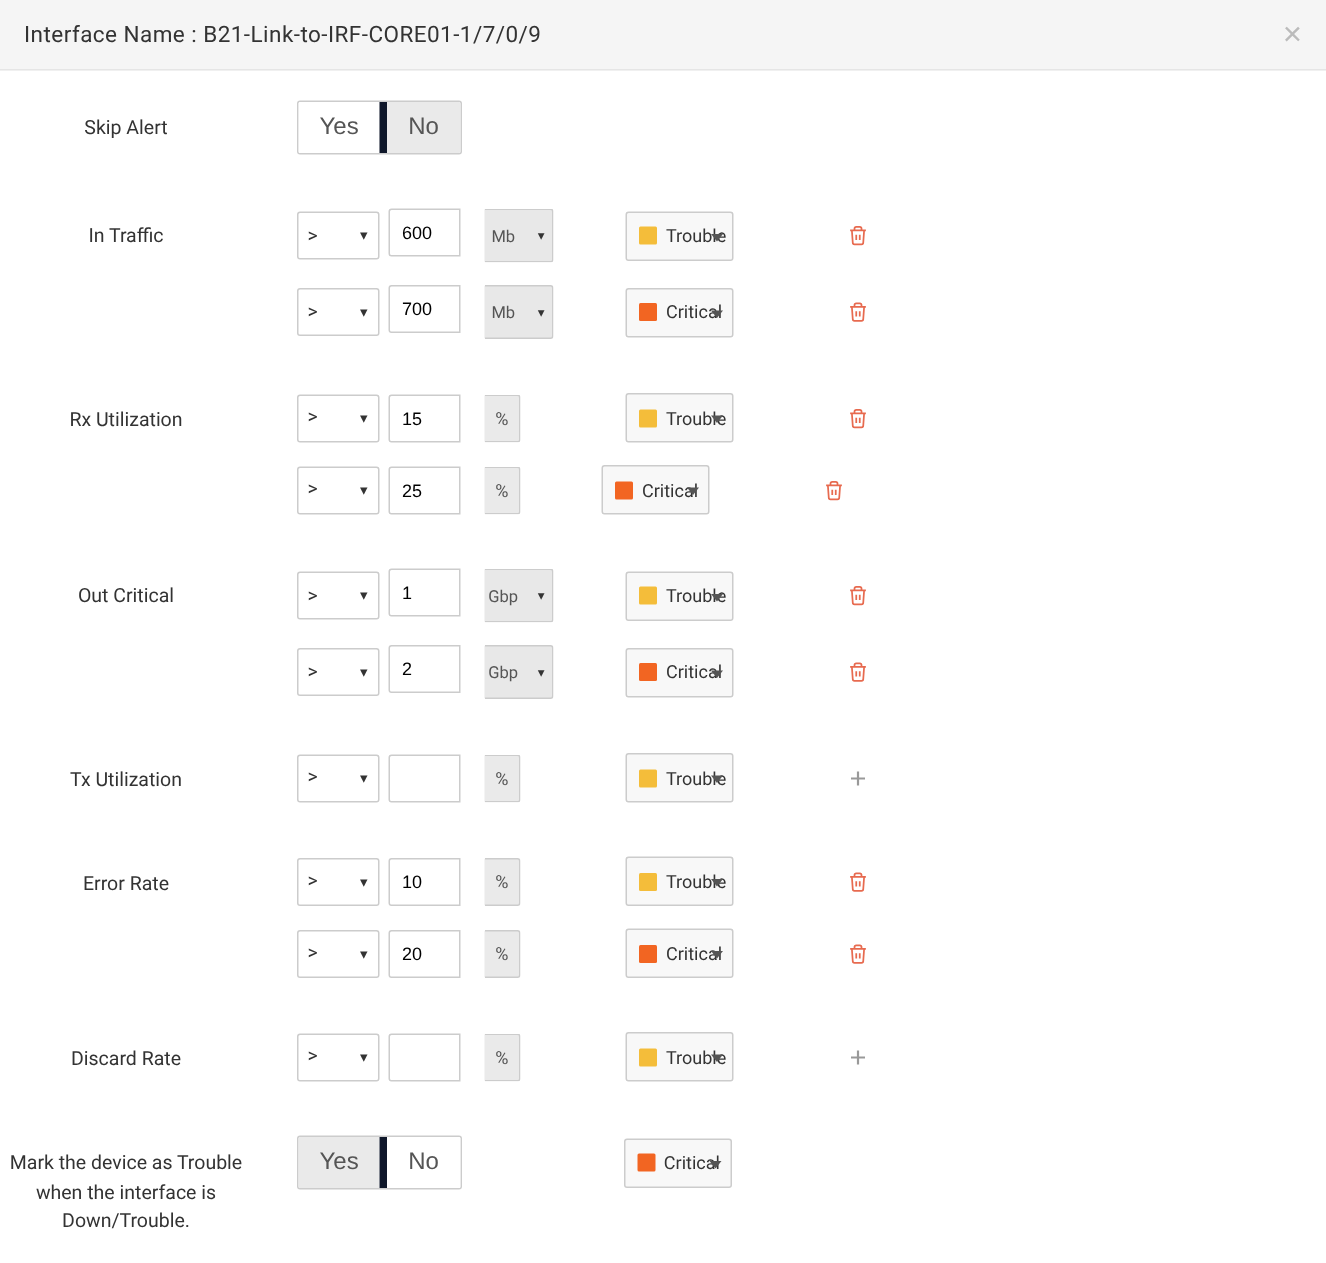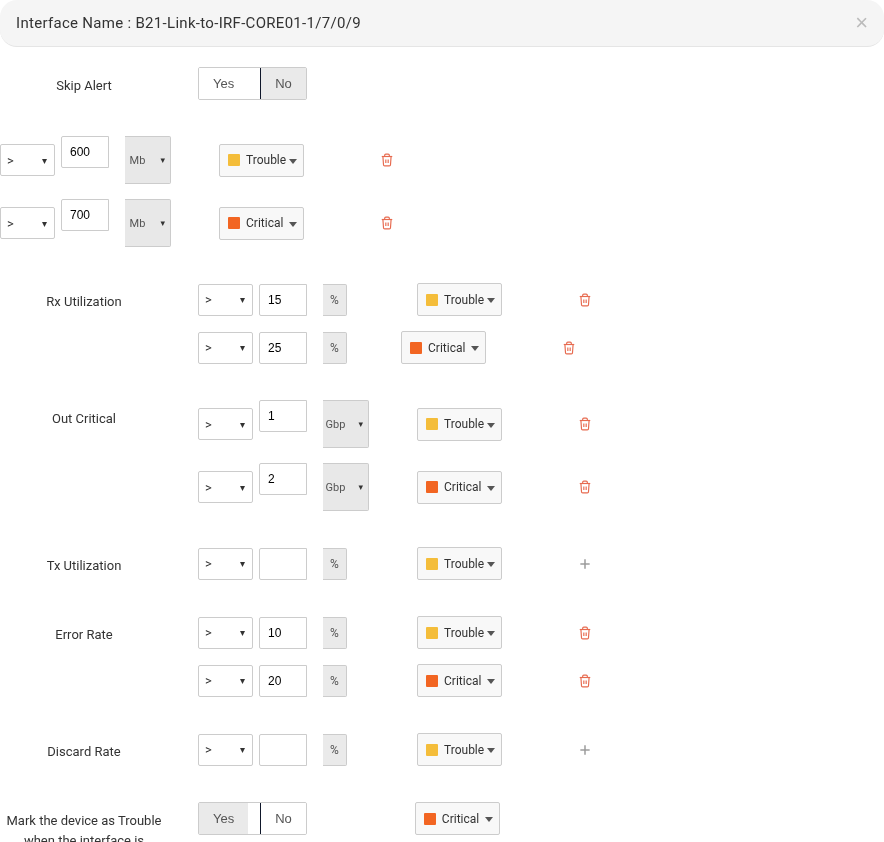--- a/index.html
+++ b/index.html
@@ -10,21 +10,20 @@
       background: #fff;
       width: 884px;
     }
     .header {
       background: #f5f5f5;
       padding: 12px 16px;
       border-bottom: 1px solid #e5e5e5;
       display: flex;
       justify-content: space-between;
       align-items: center;
-      border-radius: 17px;
     }
     .header-title {
       font-size: 15px;
       font-weight: 400;
       color: #333;
       letter-spacing: 0.3px;
     }
     .close-btn {
       font-size: 22px;
       color: #bbb;
@@ -62,30 +61,30 @@
     }
     .row:last-child { margin-bottom: 0; }
     .toggle-group {
       display: inline-flex;
       border: 1px solid #ccc;
       border-radius: 2px;
       overflow: hidden;
     }
     .toggle-btn {
       padding: 8px 14px;
-      font-size: 13px;
+      font-size: 16px;
       background: #fff;
       border: none;
       cursor: pointer;
       color: #555;
     }
     .toggle-btn.active {
       background: #eaeaea;
     }
-    .toggle-btn + .toggle-btn { border-left: 1px solid #0f172a; margin-left: 12px; }
+    .toggle-btn + .toggle-btn { border-left: 5px solid #0f172a; }
     .op-select {
       width: 55px;
       height: 32px;
       border: 1px solid #ccc;
       border-radius: 2px;
       background: #fff;
       padding: 0 6px;
       font-size: 13px;
       margin-right: 6px;
       text-align: left;
@@ -110,21 +109,21 @@
       width: 48px;
       height: 32px;
       border: 1px solid #ccc;
       border-radius: 2px 0 0 2px;
       padding: 0 8px;
       font-size: 12px;
       background: #fff;
     }
     .unit-select {
       width: 46px;
-      height: 48px;
+      height: 36px;
       border: 1px solid #ccc;
       border-left: none;
       border-radius: 0 2px 2px 0;
       background: #e8e8e8;
       font-size: 11px;
       display: inline-flex;
       justify-content: center;
       align-items: center;
       color: #555;
       cursor: pointer;
@@ -146,21 +145,21 @@
       border-left: none;
       border-radius: 0 2px 2px 0;
       background: #eaeaea;
       font-size: 12px;
       display: inline-flex;
       justify-content: center;
       align-items: center;
       color: #555;
     }
     .severity-box {
-      width: 85px;
+      width: 72px;
       height: 33px;
       border: 1px solid #ccc;
       border-radius: 2px;
       background: #f8f8f8;
       display: inline-flex;
       align-items: center;
       padding: 0 8px;
       cursor: pointer;
       position: relative;
       font-size: 12px;
@@ -216,20 +215,21 @@
           <button class="toggle-btn">Yes</button>
           <button class="toggle-btn active">No</button>
         </div>
       </div>
     </div>
   </div>
 
   <div class="block-gap"></div>
 
   <div class="field-block">
+    <div class="field-label">In Traffic</div>
     <div class="field-controls">
       <div class="row">
         <div class="op-select">&gt;</div>
         <div class="value-group">
           <input class="value-input" value="600" style="">
           <div class="unit-select has-drop">Mb</div>
         </div>
         <div class="severity-box">
           <span class="sev-sq sev-trouble"></span>
           <span>Trouble</span>

